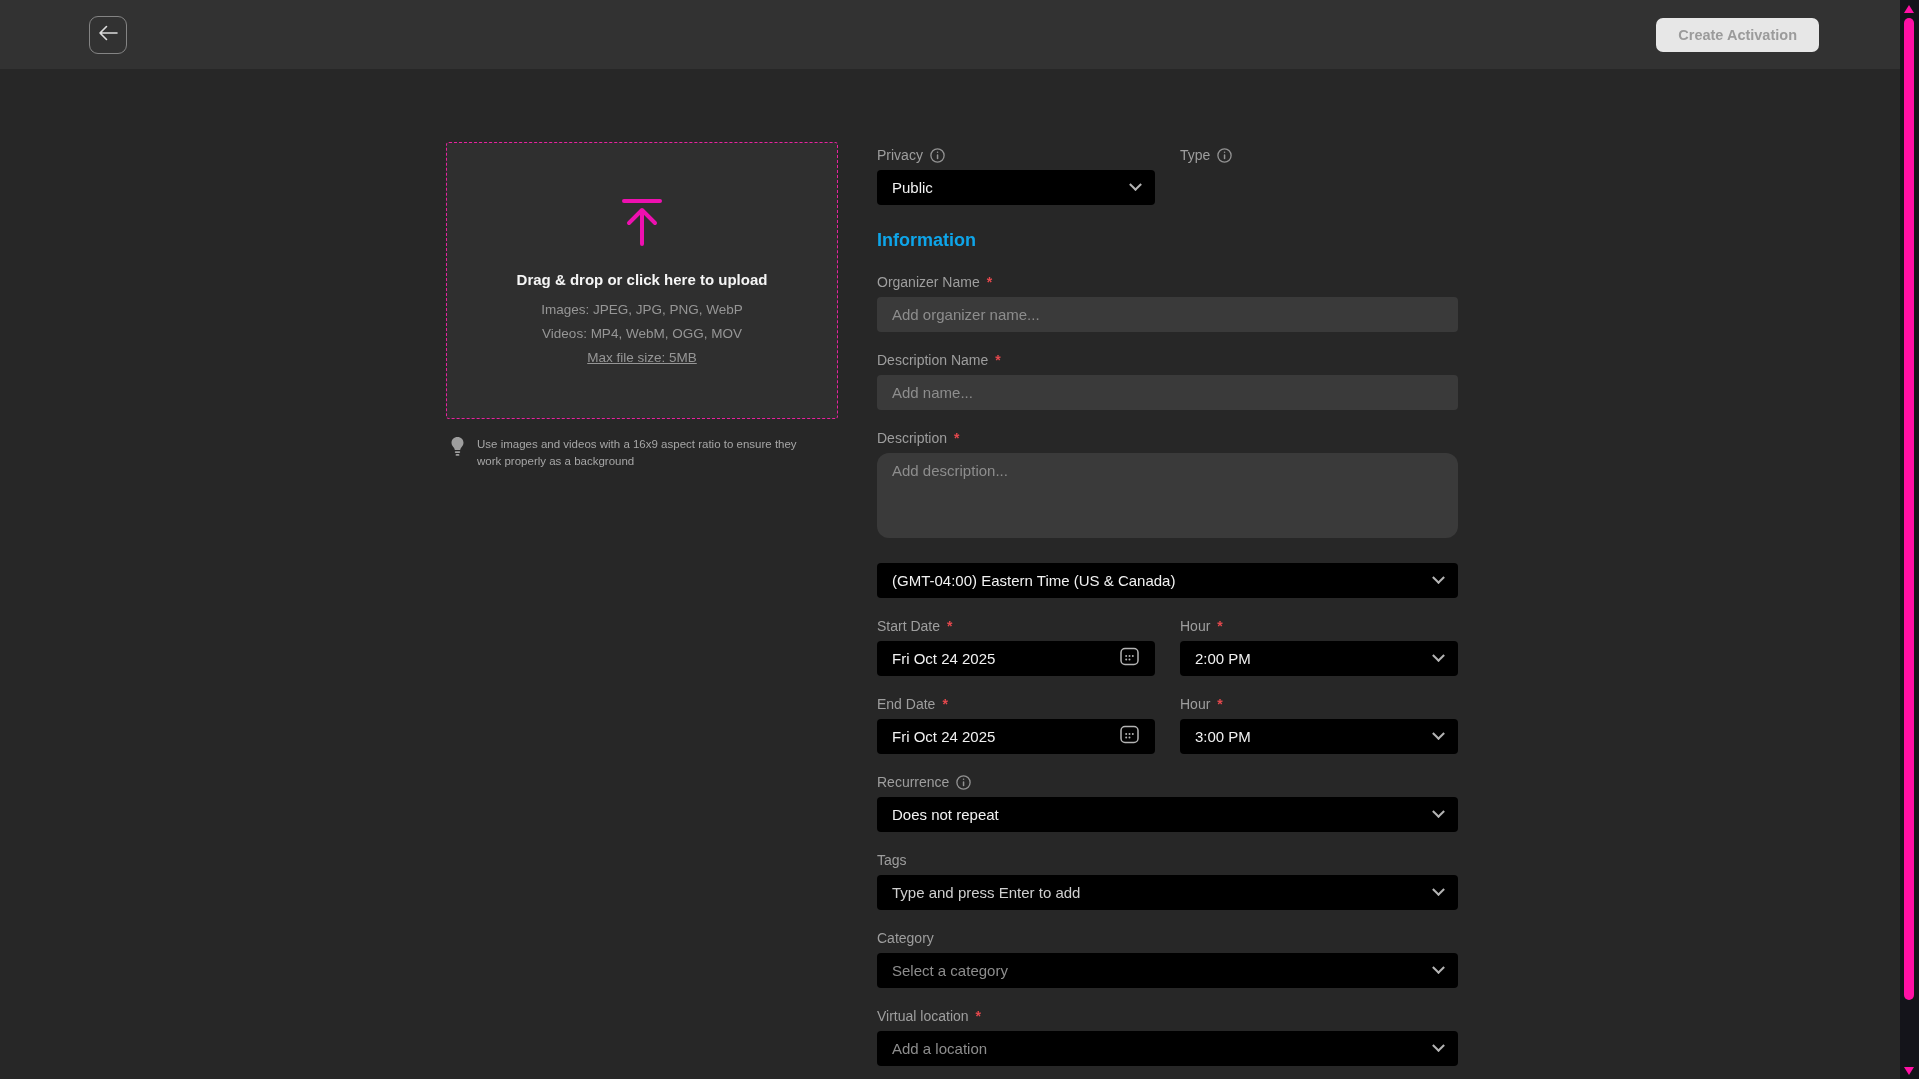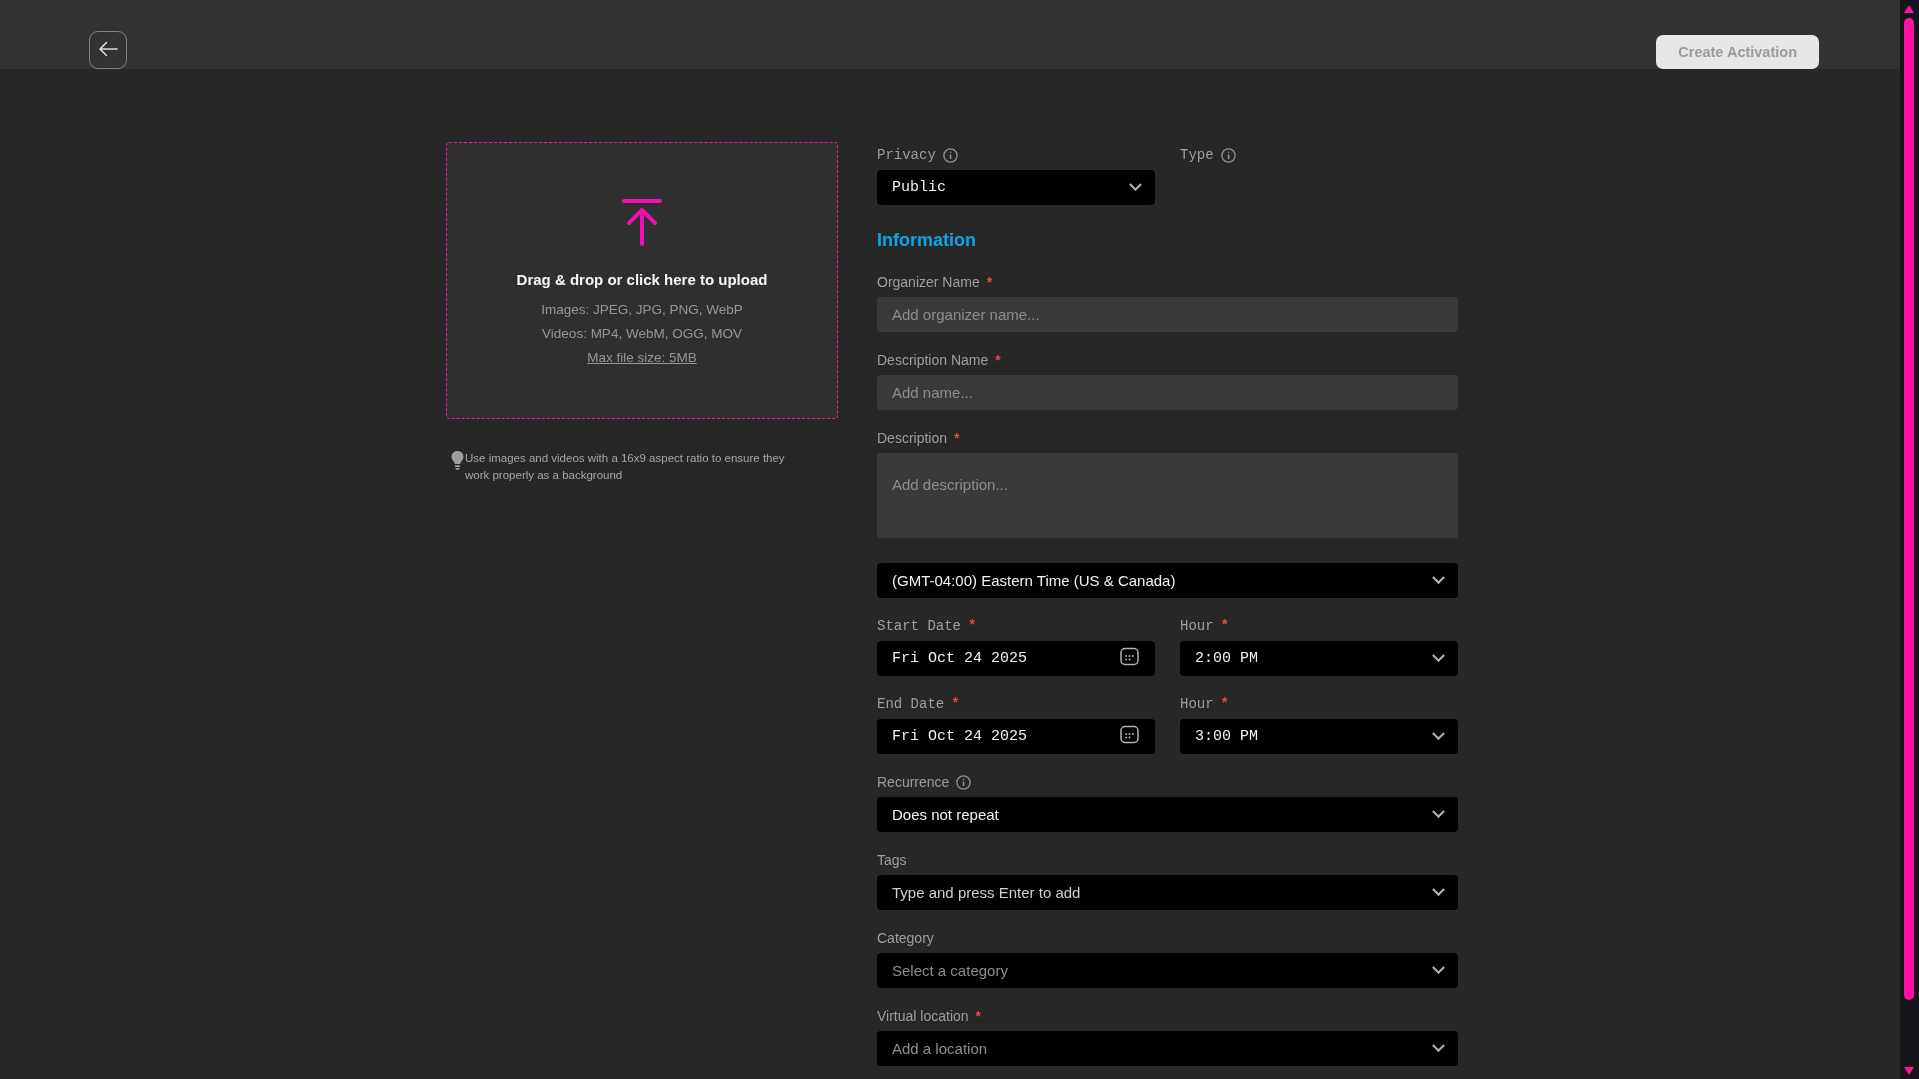--- a/index.html
+++ b/index.html
@@ -9,21 +9,21 @@
     background: #272727;
     font-family: "Liberation Sans", "DejaVu Sans", sans-serif;
     position: relative;
   }
 
   
   .topbar {
     position: absolute; top: 0; left: 0;
     width: 100%; height: 69px;
     background: #323232;
-    display: flex; align-items: flex-end;
+    display: flex; align-items: center;
     padding: 0 100px 0 89px;
     justify-content: space-between;
   }
   .back-btn {
     width: 38px; height: 38px;
     border: 1px solid #848484; border-radius: 9px;
     background: transparent;
     display: flex; align-items: center; justify-content: center;
     cursor: pointer;
   }
@@ -55,22 +55,22 @@
   .dz-title {
     color: #f5f5f5; font-size: 15px; font-weight: 700;
     margin-bottom: 14px;
   }
   .dz-line {
     color: #969696; font-size: 13.5px;
     margin-bottom: 9px;
   }
   .dz-line:last-child { margin-bottom: 0; text-decoration: underline; }
   .upload-note {
-    display: flex; 
-    margin-top: 31px;
+    display: flex; gap: 12px;
+    margin-top: 17px;
     padding-left: 4px;
     align-items: flex-start;
   }
   .upload-note .note-text {
     color: #a6a6a6; font-size: 11.5px; line-height: 1.5;
     width: 345px;
   }
 
   
   .form-col {
@@ -110,29 +110,29 @@
     border: none; border-radius: 4px;
     padding: 0 15px;
     color: #f2f2f2; font-size: 15px;
     font-family: "Liberation Sans", sans-serif;
     outline: none;
   }
   .text-input::placeholder { color: #8d8d8d; opacity: 1; }
   textarea.text-area {
     width: 100%; height: 85px;
     background: #3a3a3a;
-    border: none; border-radius: 2px;
-    padding: 23px 15px;
+    border: none; border-radius: 12px;
+    padding: 9px 15px;
     color: #f2f2f2; font-size: 15px;
     font-family: "Liberation Sans", sans-serif;
     resize: none; outline: none;
   }
   textarea.text-area::placeholder { color: #8d8d8d; opacity: 1; }
 
-  .two-col { display: flex; gap: 25px; font-family: Liberation Mono, monospace; }
+  .two-col { display: flex; gap: 25px; }
   .two-col .col { flex: 1; min-width: 0; }
 
   .heading {
     color: #0ea5e9; font-size: 18px; font-weight: 700;
     line-height: 22px;
     margin: 24px 0 24px 0;
   }
 
   
   .focus-marker {

